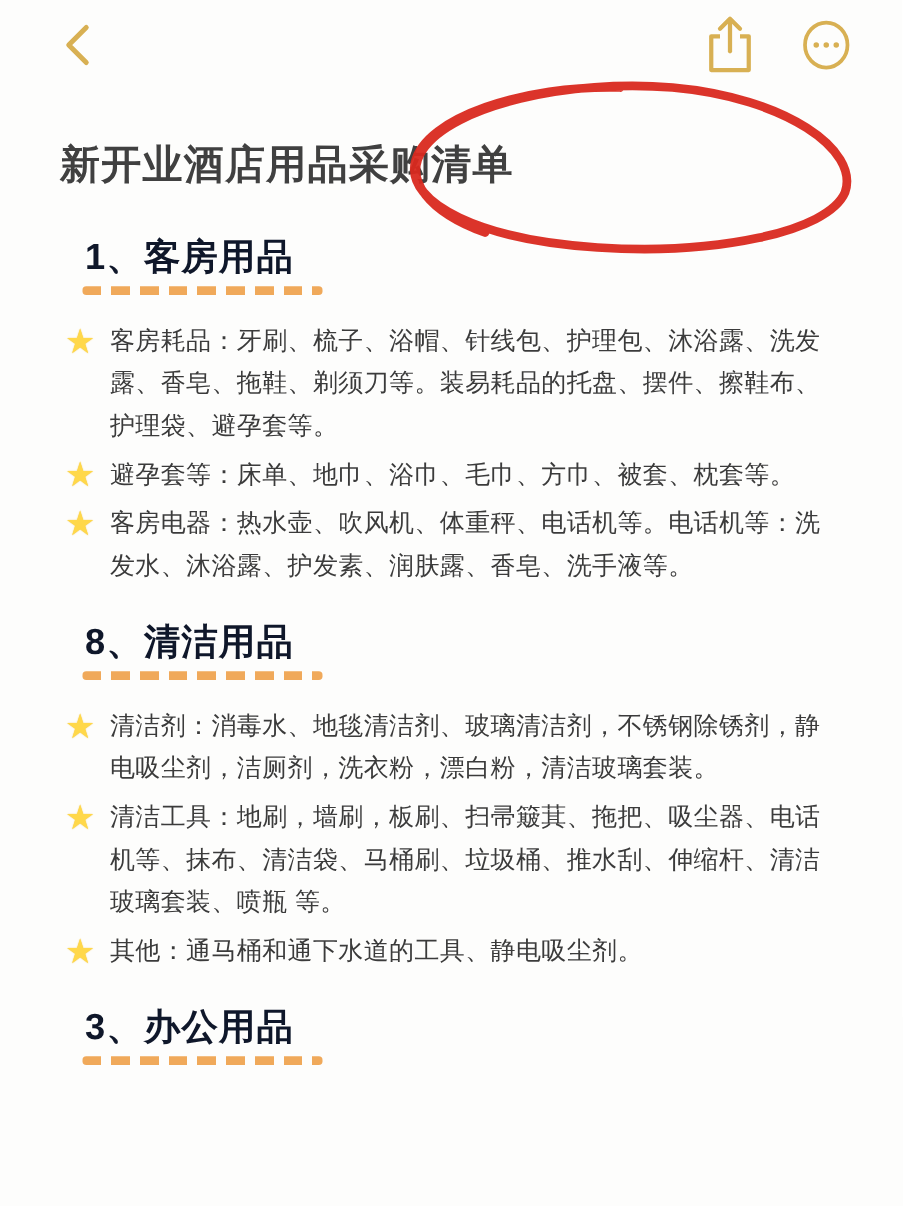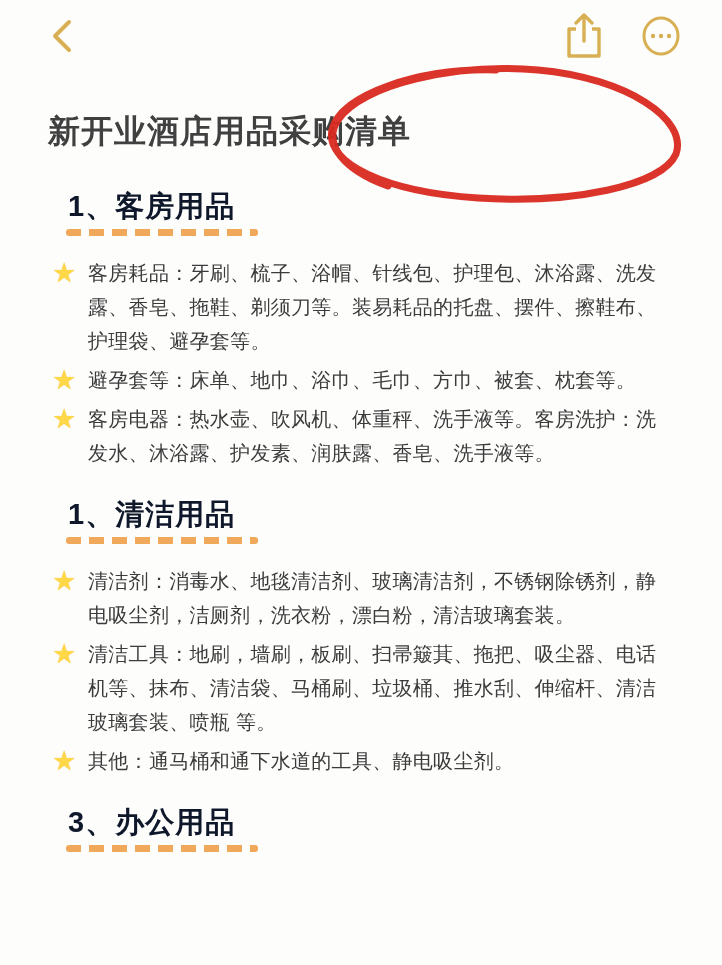--- a/index.html
+++ b/index.html
@@ -117,26 +117,26 @@
       <div class="item">
         <span class="star">★</span>
         <div class="item-text">客房耗品：牙刷、梳子、浴帽、针线包、护理包、沐浴露、洗发露、香皂、拖鞋、剃须刀等。装易耗品的托盘、摆件、擦鞋布、护理袋、避孕套等。</div>
       </div>
       <div class="item">
         <span class="star">★</span>
         <div class="item-text">避孕套等：床单、地巾、浴巾、毛巾、方巾、被套、枕套等。</div>
       </div>
       <div class="item">
         <span class="star">★</span>
-        <div class="item-text">客房电器：热水壶、吹风机、体重秤、洗手液等。客房洗护：洗发水、沐浴露、护发素、润肤露、香皂、洗手液等。</div>
+        <div class="item-text">客房电器：热水壶、吹风机、体重秤、电话机等。电话机等：洗发水、沐浴露、护发素、润肤露、香皂、洗手液等。</div>
       </div>
     </div>
 
     <div class="section">
-      <h2 class="section-heading">1、清洁用品</h2>
+      <h2 class="section-heading">8、清洁用品</h2>
       <div class="dashes"></div>
       <div class="item">
         <span class="star">★</span>
         <div class="item-text">清洁剂：消毒水、地毯清洁剂、玻璃清洁剂，不锈钢除锈剂，静电吸尘剂，洁厕剂，洗衣粉，漂白粉，清洁玻璃套装。</div>
       </div>
       <div class="item">
         <span class="star">★</span>
         <div class="item-text">清洁工具：地刷，墙刷，板刷、扫帚簸萁、拖把、吸尘器、电话机等、抹布、清洁袋、马桶刷、垃圾桶、推水刮、伸缩杆、清洁玻璃套装、喷瓶 等。</div>
       </div>
       <div class="item">

